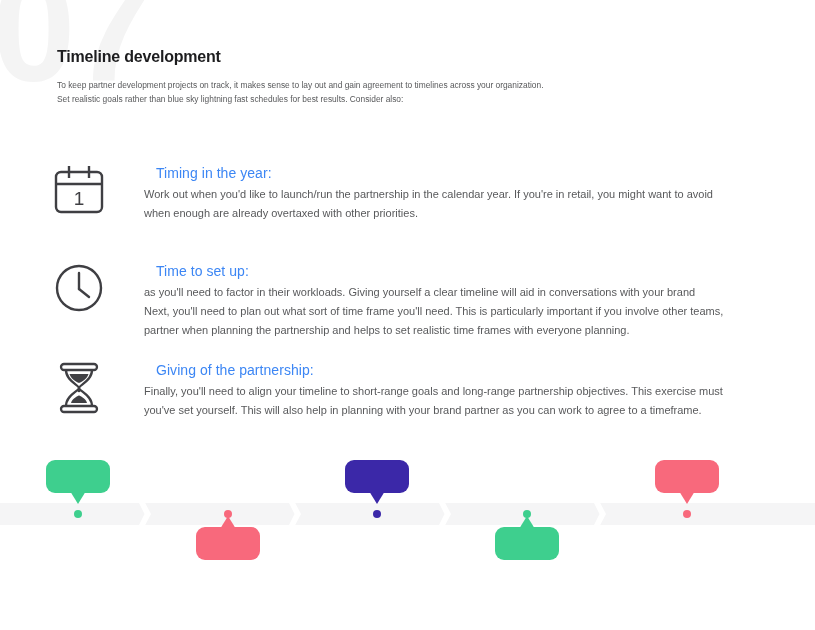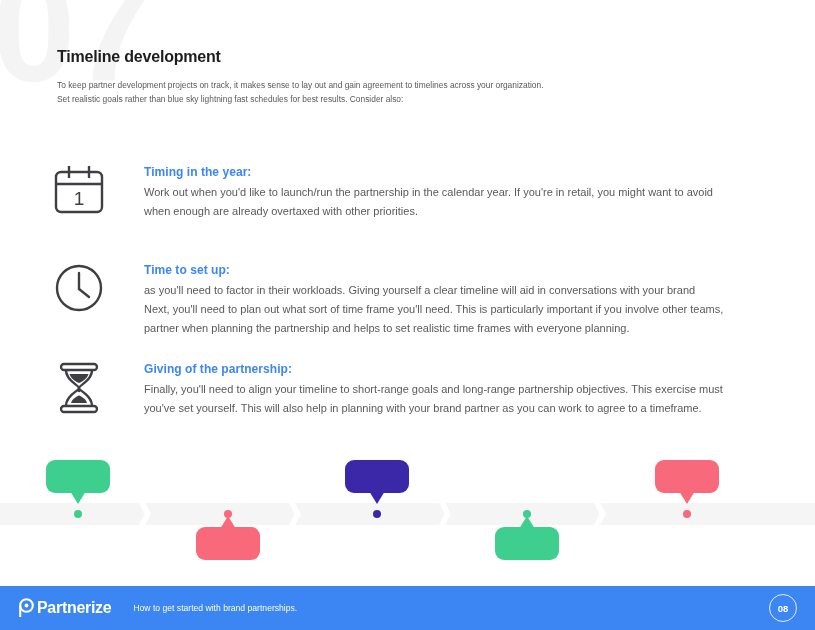--- a/index.html
+++ b/index.html
@@ -77,25 +77,26 @@
     padding-top: 4px;
   }
   .icon-wrap svg { display: block; }
 
   .sec-body {
     flex: 1;
     padding-left: 30px;
     padding-top: 5px;
   }
   .sec-head {
-    font-size: 12px;
-    font-weight: bold;
+    font-size: 14px;
+    font-weight: normal;
     color: #3c86f4;
     margin-bottom: 4px;
     letter-spacing: 0.05px;
+    margin-left: 12px;
   }
   .sec-text {
     font-size: 11px;
     color: #58595b;
     line-height: 1.74;
   }
   .sec-text div { white-space: nowrap; }
 
   
   .timeline {
@@ -287,26 +288,14 @@
         <div class="tl-dot" style="left: 224px; background: rgb(248, 105, 124);"></div>
         <div class="bubble up" style="left: 345px; background: rgb(59, 40, 168); color: rgb(59, 40, 168);"></div>
         <div class="tl-dot" style="left: 373px; background: rgb(59, 40, 168);"></div>
         <div class="bubble down" style="left: 495px; background: rgb(62, 207, 142); color: rgb(62, 207, 142);"></div>
         <div class="tl-dot" style="left: 523px; background: rgb(62, 207, 142);"></div>
         <div class="bubble up" style="left: 655px; background: rgb(248, 105, 124); color: rgb(248, 105, 124);"></div>
         <div class="tl-dot" style="left: 683px; background: rgb(248, 105, 124);"></div>
       </div>
   </div>
 
-  <div class="footer">
-    <div class="logo">
-      <svg class="logo-mark" width="17" height="20" viewBox="0 0 17 20">
-        <circle cx="8.5" cy="7.5" r="6.3" fill="none" stroke="#ffffff" stroke-width="2.1"></circle>
-        <circle cx="8.5" cy="7.5" r="1.9" fill="#ffffff"></circle>
-        <line x1="2.2" y1="7.5" x2="2.2" y2="19" stroke="#ffffff" stroke-width="2.1"></line>
-      </svg>
-      <span class="logo-text">Partnerize</span>
-    </div>
-    <div class="footer-caption">How to get started with brand partnerships.</div>
-    <div class="page-badge">08</div>
-  </div>
 
 </div>
 
 </body></html>

